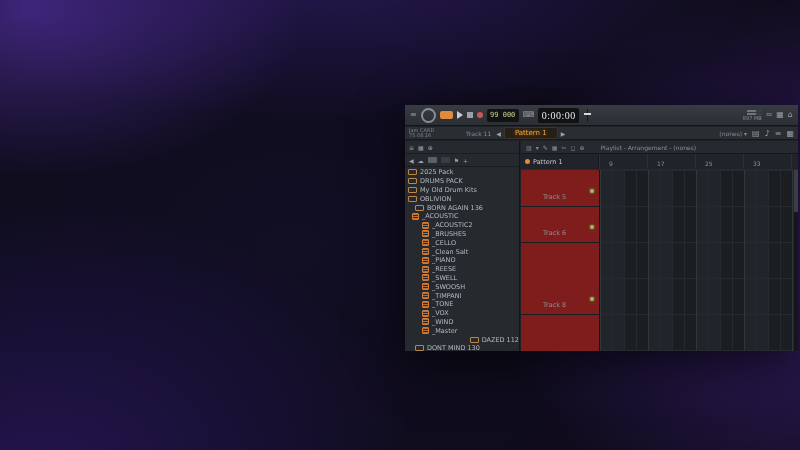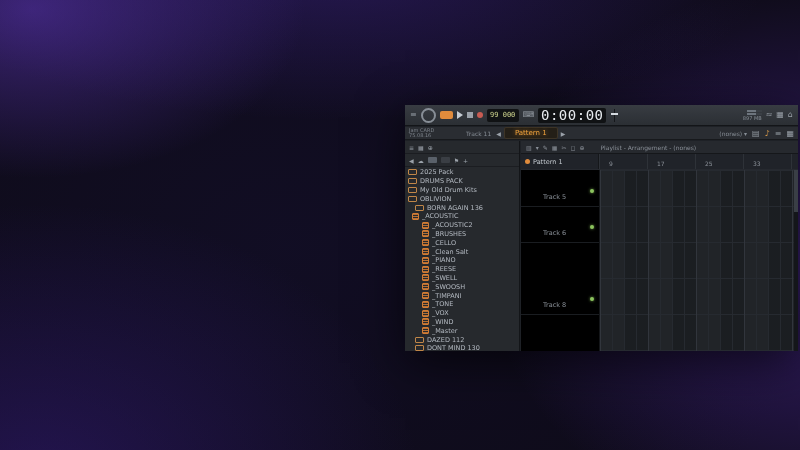--- a/index.html
+++ b/index.html
@@ -20,21 +20,21 @@
     display:flex;align-items:center;gap:4px;padding:0 5px;box-sizing:border-box;}
   .gi{font-size:8px;color:#9aa1a9;line-height:1;}
   .jog{width:11px;height:11px;border:2px solid #878e96;border-radius:50%;}
   .badge{width:13px;height:8px;background:#e08b3c;border-radius:2px;}
   .tri{width:0;height:0;border-left:6px solid #c6ccd3;border-top:4px solid transparent;border-bottom:4px solid transparent;}
   .stop{width:6px;height:6px;background:#9aa1a9;}
   .rec{width:6px;height:6px;background:#c75b52;border-radius:50%;}
   .lcd{background:#101214;border-radius:2px;font-family:"DejaVu Sans Mono","Liberation Mono",monospace;
     display:flex;align-items:center;justify-content:center;}
   .lcd.tempo{width:32px;height:13px;font-size:7px;color:#cdd48e;}
-  .lcd.time{width:68px;height:15px;font-size:14px;color:#e8ecf0;letter-spacing:.5px;}
+  .lcd.time{width:41px;height:15px;font-size:10px;color:#e8ecf0;letter-spacing:.5px;font-family:Liberation Serif, serif;}
   .vslider{width:9px;height:15px;position:relative;}
   .vslider i{position:absolute;left:4px;top:1px;bottom:1px;width:1px;background:#15171a;}
   .vslider b{position:absolute;left:1px;top:5px;width:7px;height:2px;background:#d5dae0;}
   .mem{margin-left:auto;display:flex;flex-direction:column;align-items:flex-end;gap:1px;}
   .mem .bar{width:15px;height:2px;background:#3a3f45;position:relative;}
   .mem .bar i{position:absolute;left:0;top:0;bottom:0;width:60%;background:#6d757e;}
   .mem .lbl{font-size:5px;color:#868d95;line-height:5px;}
   
   .row2{position:absolute;left:0;top:22px;right:0;height:13px;background:#2a2d32;
     border-bottom:1px solid #17191c;display:flex;align-items:center;gap:5px;padding:0 4px;
@@ -67,21 +67,21 @@
     display:flex;align-items:center;gap:4px;padding:0 5px;font-size:6px;color:#8a9098;}
   .ptitle .txt{margin-left:12px;white-space:nowrap;}
   .pheader{height:15px;flex:0 0 auto;display:flex;background:#202329;border-bottom:1px solid #26292f;}
   .pchip{width:78px;flex:0 0 auto;display:flex;align-items:center;gap:3px;padding:0 4px;
     border-right:1px solid #15171a;box-sizing:border-box;font-size:6.5px;color:#c6ccd2;}
   .odot{width:5px;height:5px;border-radius:50%;background:#e08b3c;}
   .ruler{flex:1;position:relative;font-size:6px;color:#8a9098;
     background:repeating-linear-gradient(90deg,#2e3238 0 1px,transparent 1px 48px);}
   .rnum{position:absolute;bottom:2px;}
   .pbody{flex:1;display:flex;position:relative;}
-  .names{width:78px;flex:0 0 auto;background:#000000;border-right:1px solid #15171a;position:relative;}
+  .names{width:78px;flex:0 0 auto;background:#7f1d1d;border-right:1px solid #15171a;position:relative;}
   .lane{position:absolute;left:0;right:0;height:36px;border-bottom:1px solid #1a1d21;}
   .lname{position:absolute;left:22px;bottom:5px;font-size:6.5px;color:#8a9098;}
   .ldot{position:absolute;right:5px;bottom:13px;width:4px;height:4px;border-radius:50%;
     background:#8cc45e;box-shadow:0 0 3px rgba(140,196,94,.8);}
   .grid{flex:1;position:relative;background-color:#1d2024;
     background-image:
       repeating-linear-gradient(90deg,#31353c 0 1px,transparent 1px 48px),
       repeating-linear-gradient(90deg,#262a30 0 1px,transparent 1px 12px),
       repeating-linear-gradient(180deg,#262a30 0 1px,transparent 1px 36px),
       repeating-linear-gradient(90deg,rgba(255,255,255,.02) 0 24px,rgba(0,0,0,.07) 24px 48px);}
@@ -227,21 +227,21 @@
             <span class="blabel">_VOX</span>
           </div>
           <div class="brow" style="padding-left: 17px;">
             <span class="ic-sample"></span>
             <span class="blabel">_WIND</span>
           </div>
           <div class="brow" style="padding-left: 17px;">
             <span class="ic-sample"></span>
             <span class="blabel">_Master</span>
           </div>
-          <div class="brow" style="padding-left: 10px;">
+          <div class="brow" style="padding-left: 10px; justify-content: flex-end;">
             <span class="ic-folder"></span>
             <span class="blabel">DAZED 112</span>
           </div>
           <div class="brow" style="padding-left: 10px;">
             <span class="ic-folder"></span>
             <span class="blabel">DONT MIND 130</span>
           </div>
         </div>
     </div>
 

